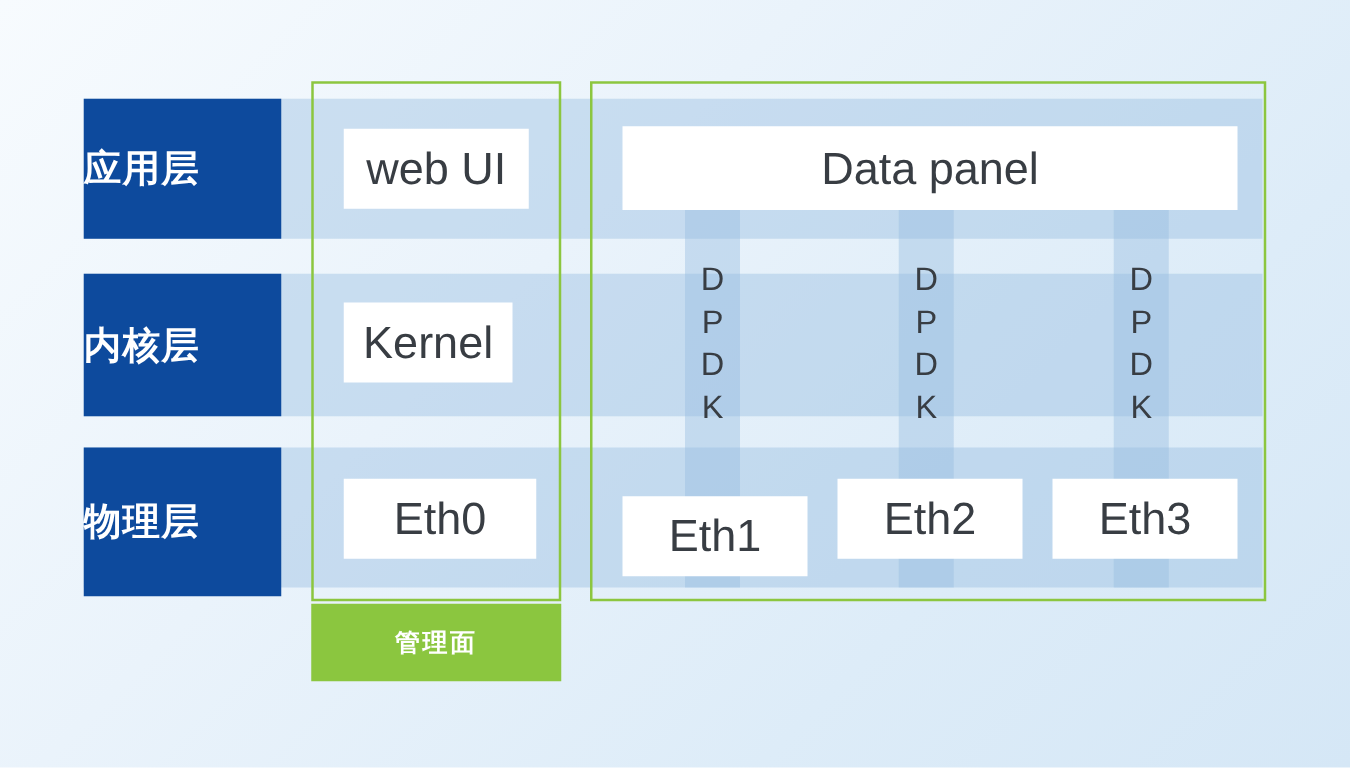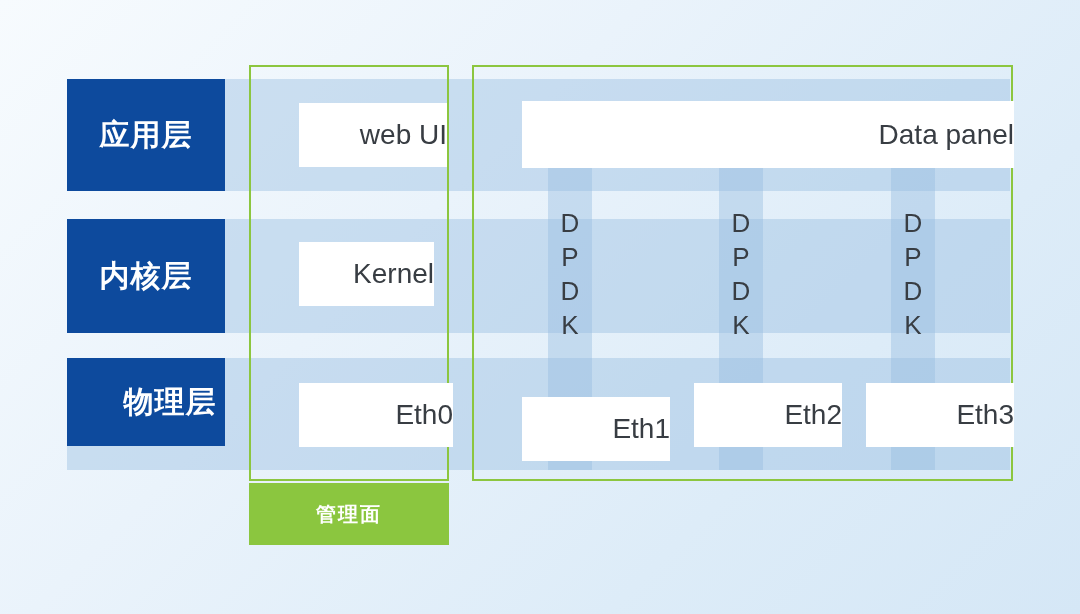--- a/index.html
+++ b/index.html
@@ -34,48 +34,46 @@
   .layer-box {
     position: absolute;
     left: 67px;
     width: 158px;
     background: #0d4a9d;
     color: #ffffff;
     font-size: 30px;
     font-weight: 700;
     display: flex;
     align-items: center;
-    justify-content: center;
     letter-spacing: 1px;
   }
   .layer-box.r1 { top: 79px;  height: 112px; }
   .layer-box.r2 { top: 219px; height: 114px; }
-  .layer-box.r3 { top: 358px; height: 88px; padding-left: 48px; }
+  .layer-box.r3 { top: 358px; height: 119px; }
 
   
   .plane-outline {
     position: absolute;
     top: 65px;
     height: 416px;
     border: 2px solid #8cc63f;
     background: transparent;
   }
   .plane-outline.mgmt { left: 249px; width: 200px; }
   .plane-outline.data { left: 472px; width: 541px; }
 
   
   .wbox {
     position: absolute;
     background: #ffffff;
     color: #383d43;
-    font-size: 28px;
+    font-size: 36px;
     display: flex;
     align-items: center;
-    justify-content: flex-end;
-    margin-left: 24px;
+    justify-content: center;
   }
   .wbox.webui  { left: 275px; top: 103px; width: 148px; height: 64px; }
   .wbox.kernel { left: 275px; top: 242px; width: 135px; height: 64px; }
   .wbox.eth0   { left: 275px; top: 383px; width: 154px; height: 64px; }
   .wbox.datapanel { left: 498px; top: 101px; width: 492px; height: 67px; }
   .wbox.eth1   { left: 498px; top: 397px; width: 148px; height: 64px; }
   .wbox.eth2   { left: 670px; top: 383px; width: 148px; height: 64px; }
   .wbox.eth3   { left: 842px; top: 383px; width: 148px; height: 64px; }
 
   

